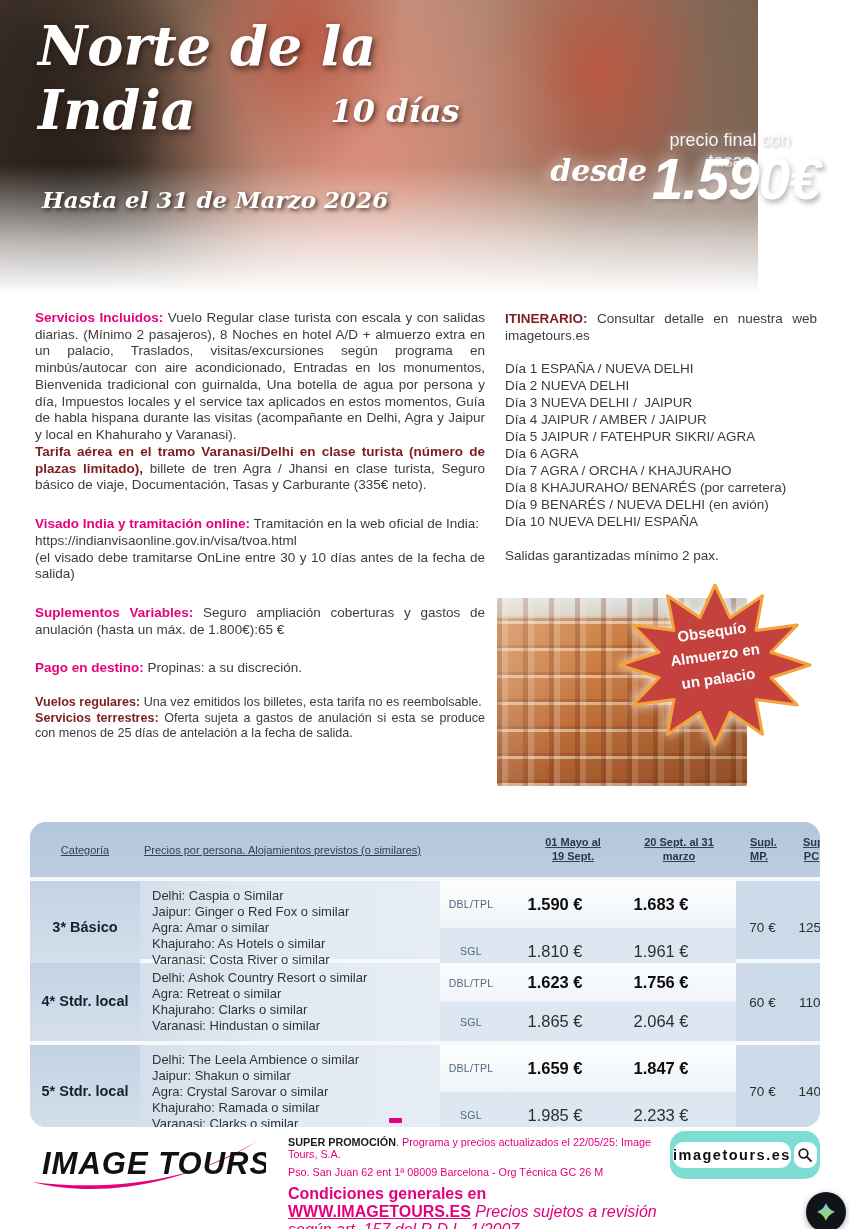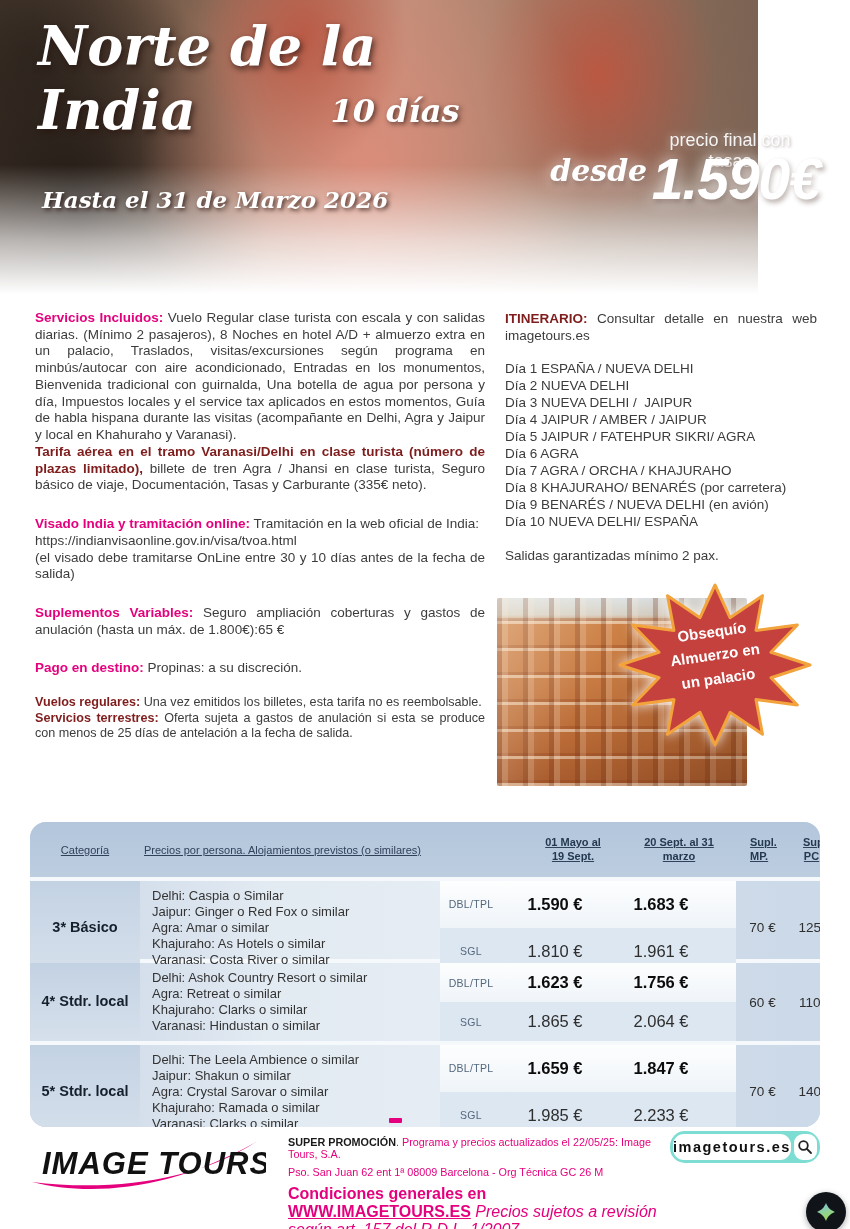--- a/index.html
+++ b/index.html
@@ -94,21 +94,21 @@
   .logo { position:absolute; left:28px; top:1136px; width:238px; height:64px; }
   .footer-text { position:absolute; left:288px; top:1136px; width:378px; color:#e5007d; }
   .ft1 { font-size:10.8px; } .ft1 .blk { color:#1a1a1a; font-weight:bold; }
   .ft2 { font-size:10.8px; margin-top:6px; }
   .ft3 { font-size:16px; margin-top:7px; }
   .ft3 .cbold { font-weight:bold; }
   .ft3 .curl { font-weight:bold; text-decoration:underline; cursor:pointer; }
   .ft3 .cit { font-style:italic; }
   .ft4 { font-size:9.4px; font-style:italic; margin-top:5px; }
 
-  .search-pill { position:absolute; left:670px; top:1131px; width:150px; height:32px; background:#7eddd2;
+  .search-pill { position:absolute; left:670px; top:1131px; width:150px; height:48px; background:#7eddd2;
     border-radius:15px; display:flex; align-items:center; padding:3px; gap:3px; cursor:pointer; }
   .search-pill .stext { flex:1; height:26px; background:#fff; border-radius:11px; display:flex; align-items:center;
     justify-content:center; font-weight:bold; font-size:14.5px; letter-spacing:1.5px; color:#111; }
   .search-pill .sbtn { width:28px; height:26px; background:#fff; border-radius:9px; display:flex; align-items:center; justify-content:center; }
 
   .assist { position:absolute; left:806px; top:1192px; width:40px; height:40px; border-radius:50%; background:#101418;
     display:flex; align-items:center; justify-content:center; cursor:pointer; box-shadow:0 2px 6px rgba(0,0,0,.35); }
 </style>
 </head>
 <body>

